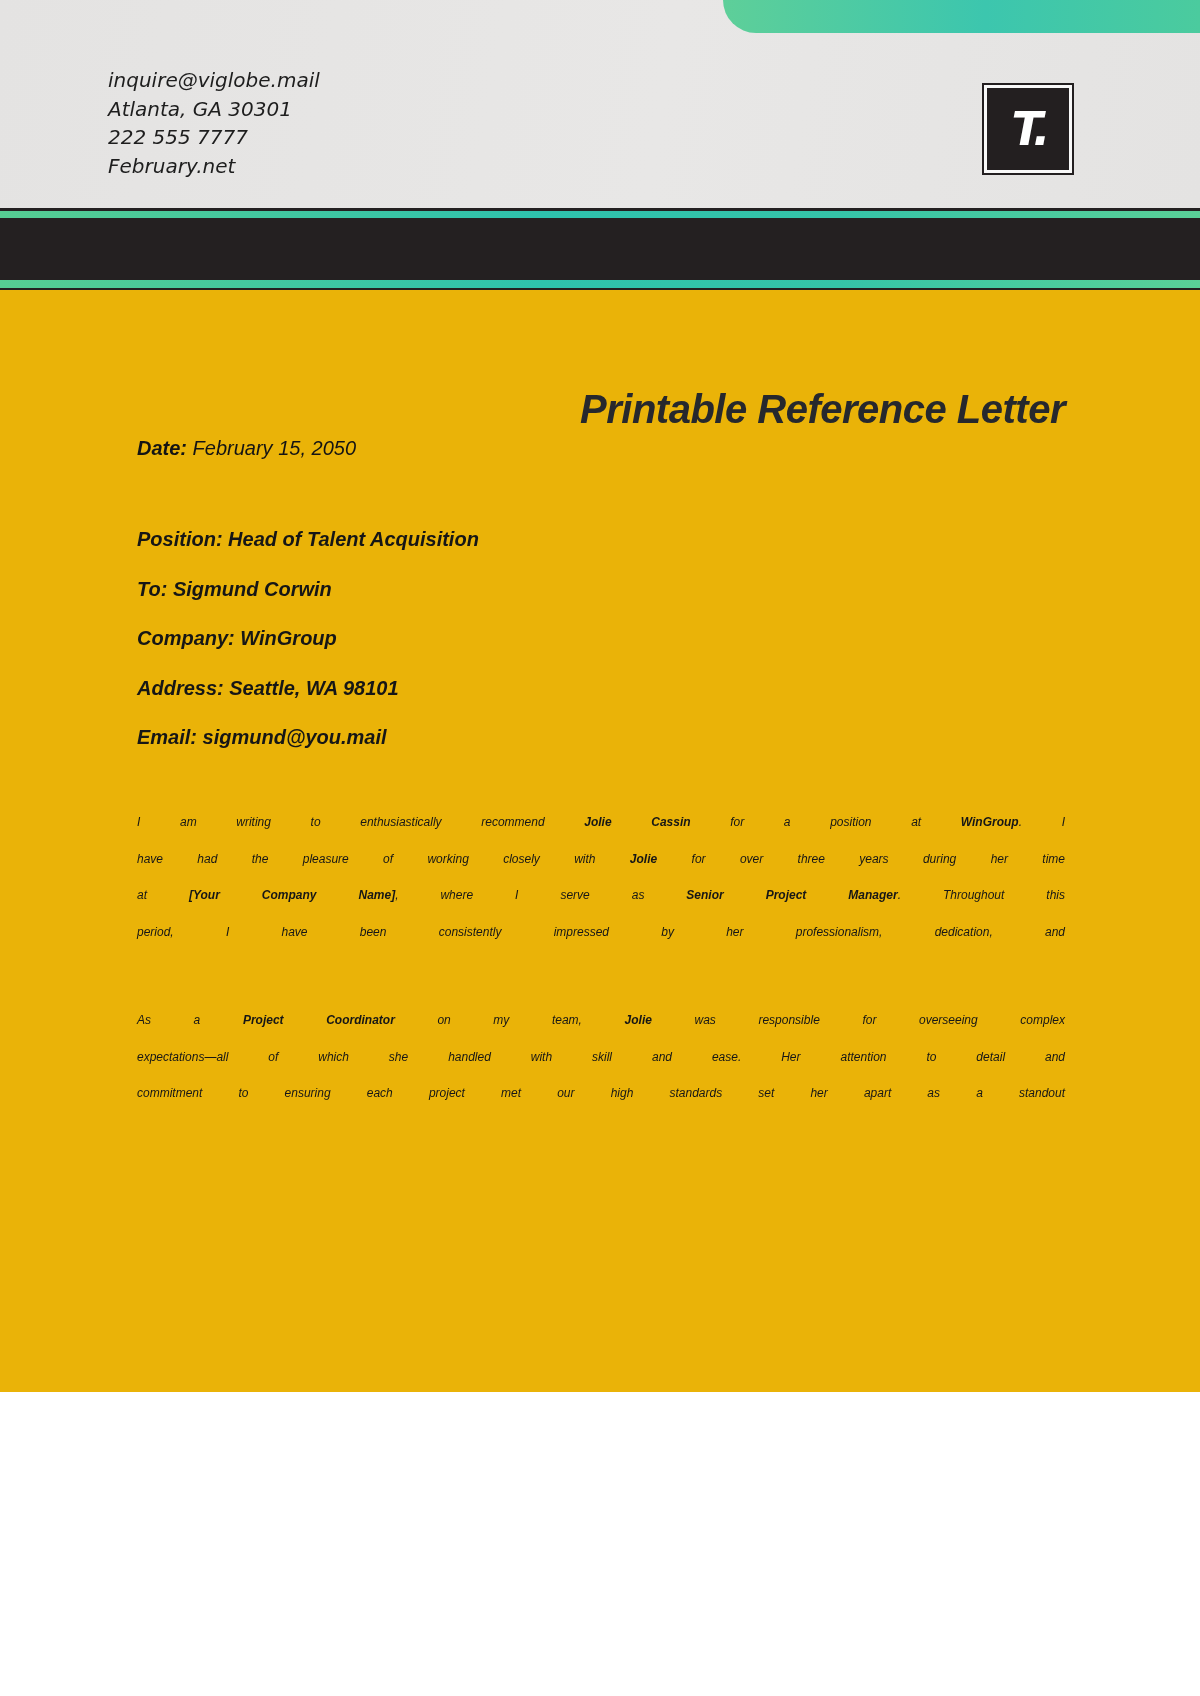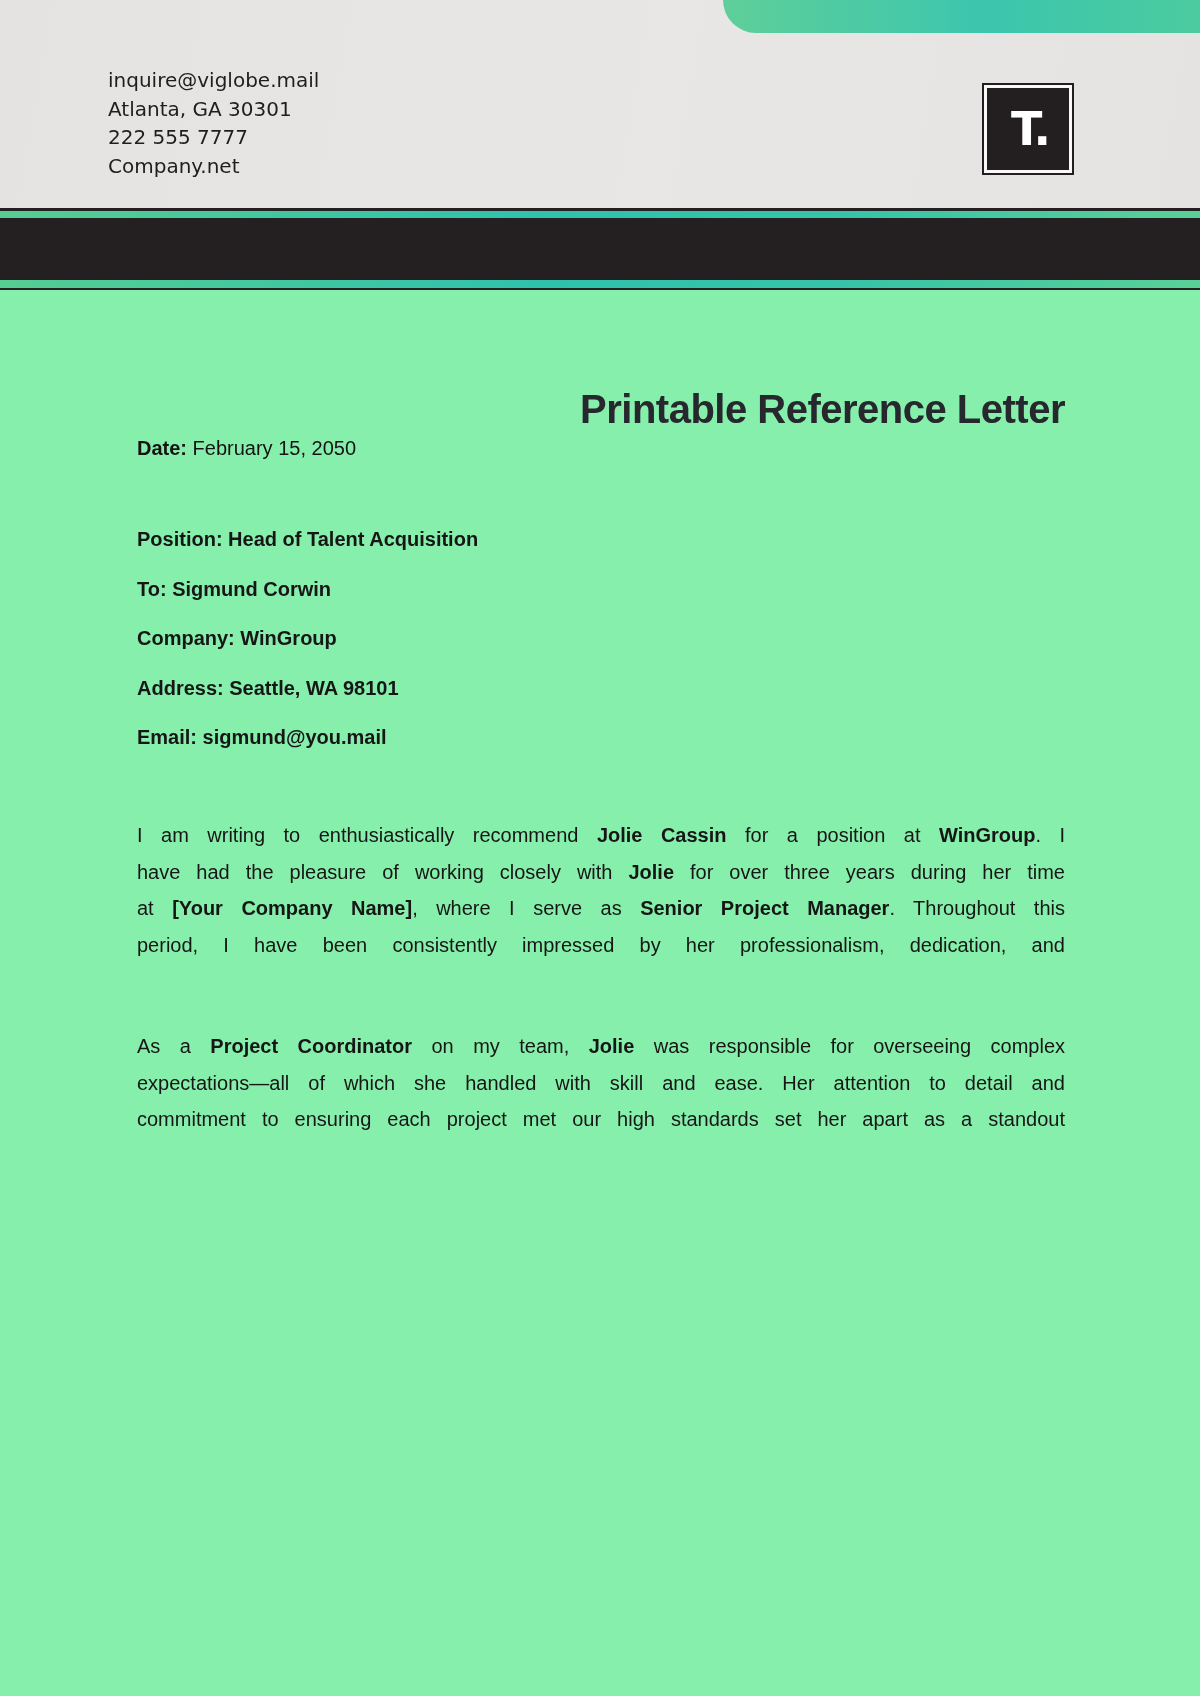--- a/index.html
+++ b/index.html
@@ -2,21 +2,21 @@
 <html><head>
 <meta charset="utf-8">
 <style>
   * { margin:0; padding:0; box-sizing:border-box; }
   html,body { background:#ffffff; }
   body {
     width:1200px; height:1696px;
     font-family:"Liberation Sans", sans-serif;
     color:#141414;
   }
-  .page { position:relative; width:1200px; height:1696px; background:#86efac; overflow:hidden; }
+  .page { position:relative; width:1200px; height:1392px; background:#eab308; overflow:hidden;font-style:italic; }
 
   
   .header {
     position:relative; height:208px;
     background:linear-gradient(100deg,#e4e3e2 0%,#e8e7e6 55%,#e4e3e2 100%);
   }
   .corner-shape {
     position:absolute; top:0; right:0;
     width:477px; height:33px;
     border-bottom-left-radius:33px;
@@ -64,42 +64,42 @@
     color:#26282d; letter-spacing:-0.5px;
   }
   .date-line { font-size:20px; line-height:30px; }
   .recipient { margin-top:61px; }
   .recipient-line {
     font-weight:bold; font-size:20px; line-height:30px;
     margin-bottom:19.5px; color:#161616;
   }
   .recipient-line:last-child { margin-bottom:7px; }
   .salutation { margin-top:65px; font-size:20px; line-height:30px; }
-  .para { margin-top:65px; font-size:20px; }
+  .para { margin-top:52px; font-size:12px; }
   .para-line {
     line-height:36.5px;
     text-align:justify;
     text-align-last:justify;
     color:#161616;
   }
   .para-line.last { text-align-last:left; }
   .b { font-weight:bold; }
 </style>
 </head>
 <body>
 
 <div class="page">
 
   <div class="header">
     <div class="corner-shape"></div>
     <div class="contact">
       <div>inquire@viglobe.mail</div>
       <div>Atlanta, GA 30301</div>
       <div>222 555 7777</div>
-      <div>Company.net</div>
+      <div>February.net</div>
     </div>
     <div class="logo">
       <span class="logo-letter">T.</span>
     </div>
   </div>
 
   <div>
     <div class="band-line-top"></div>
     <div class="band-stripe"></div>
     <div class="band-dark"></div>

